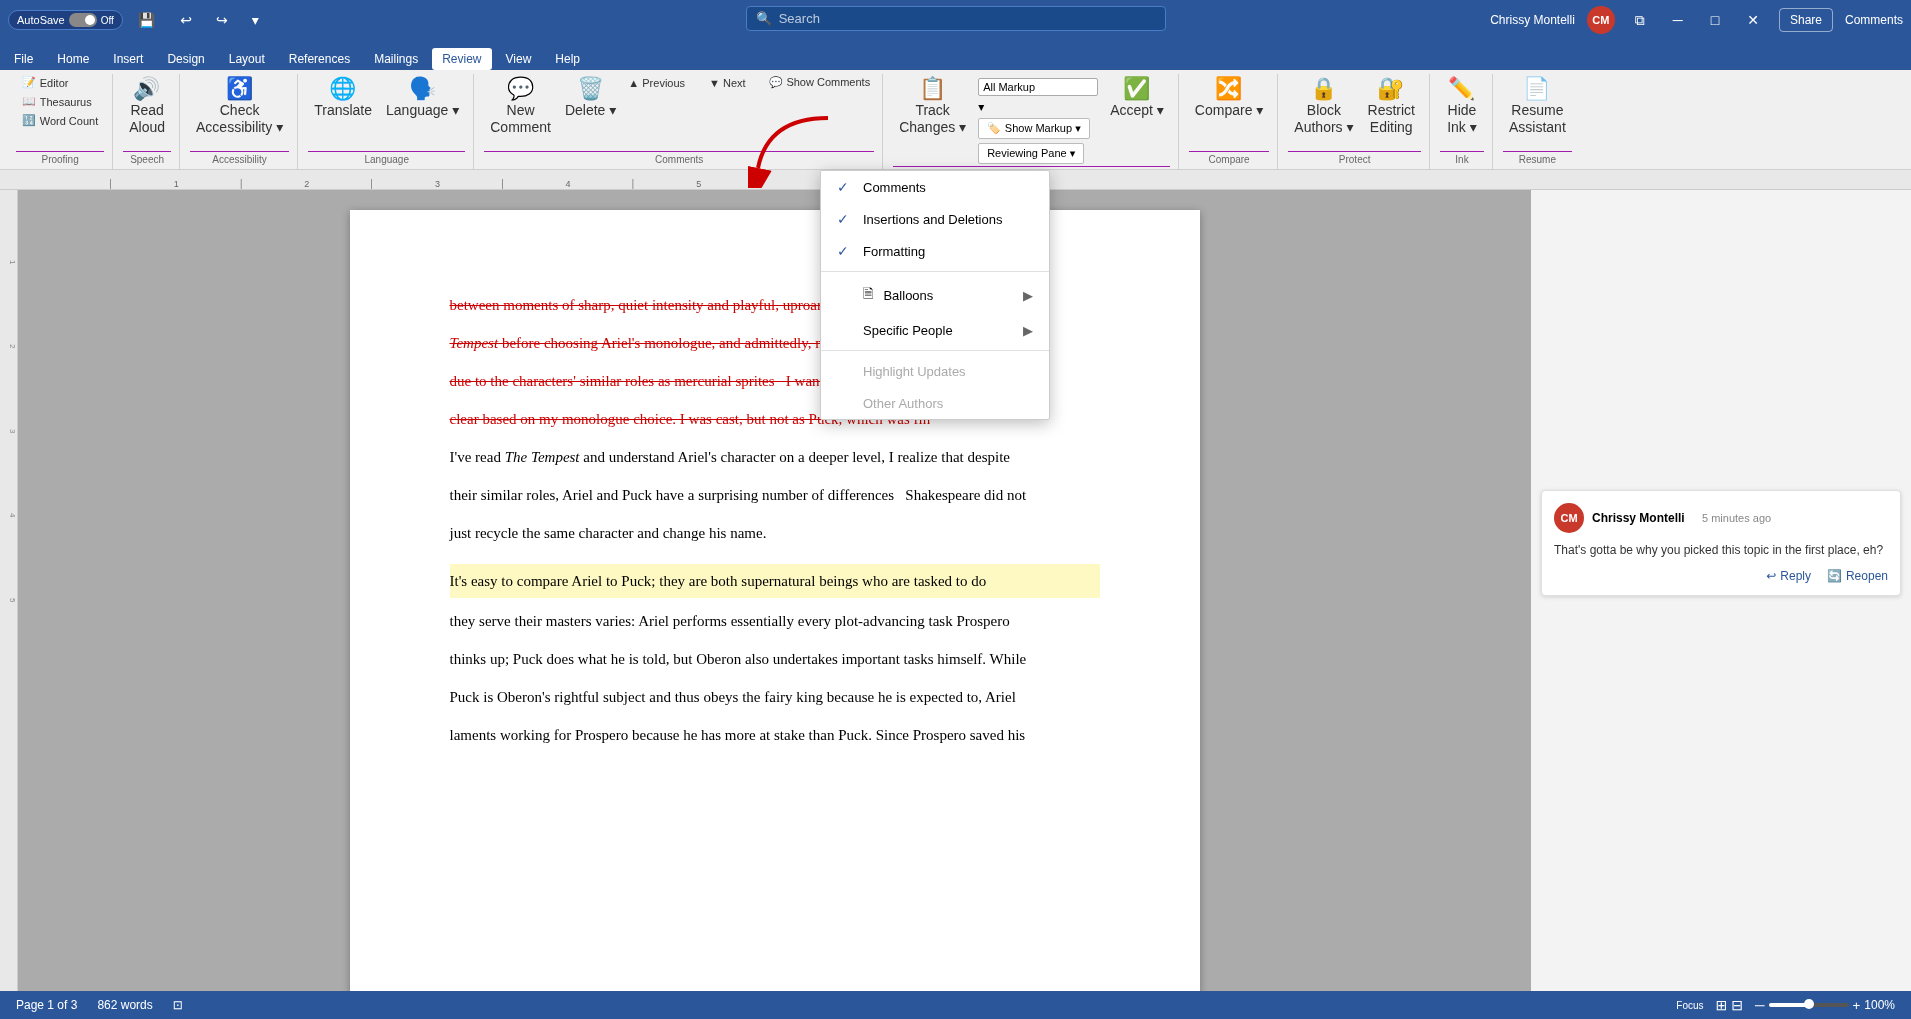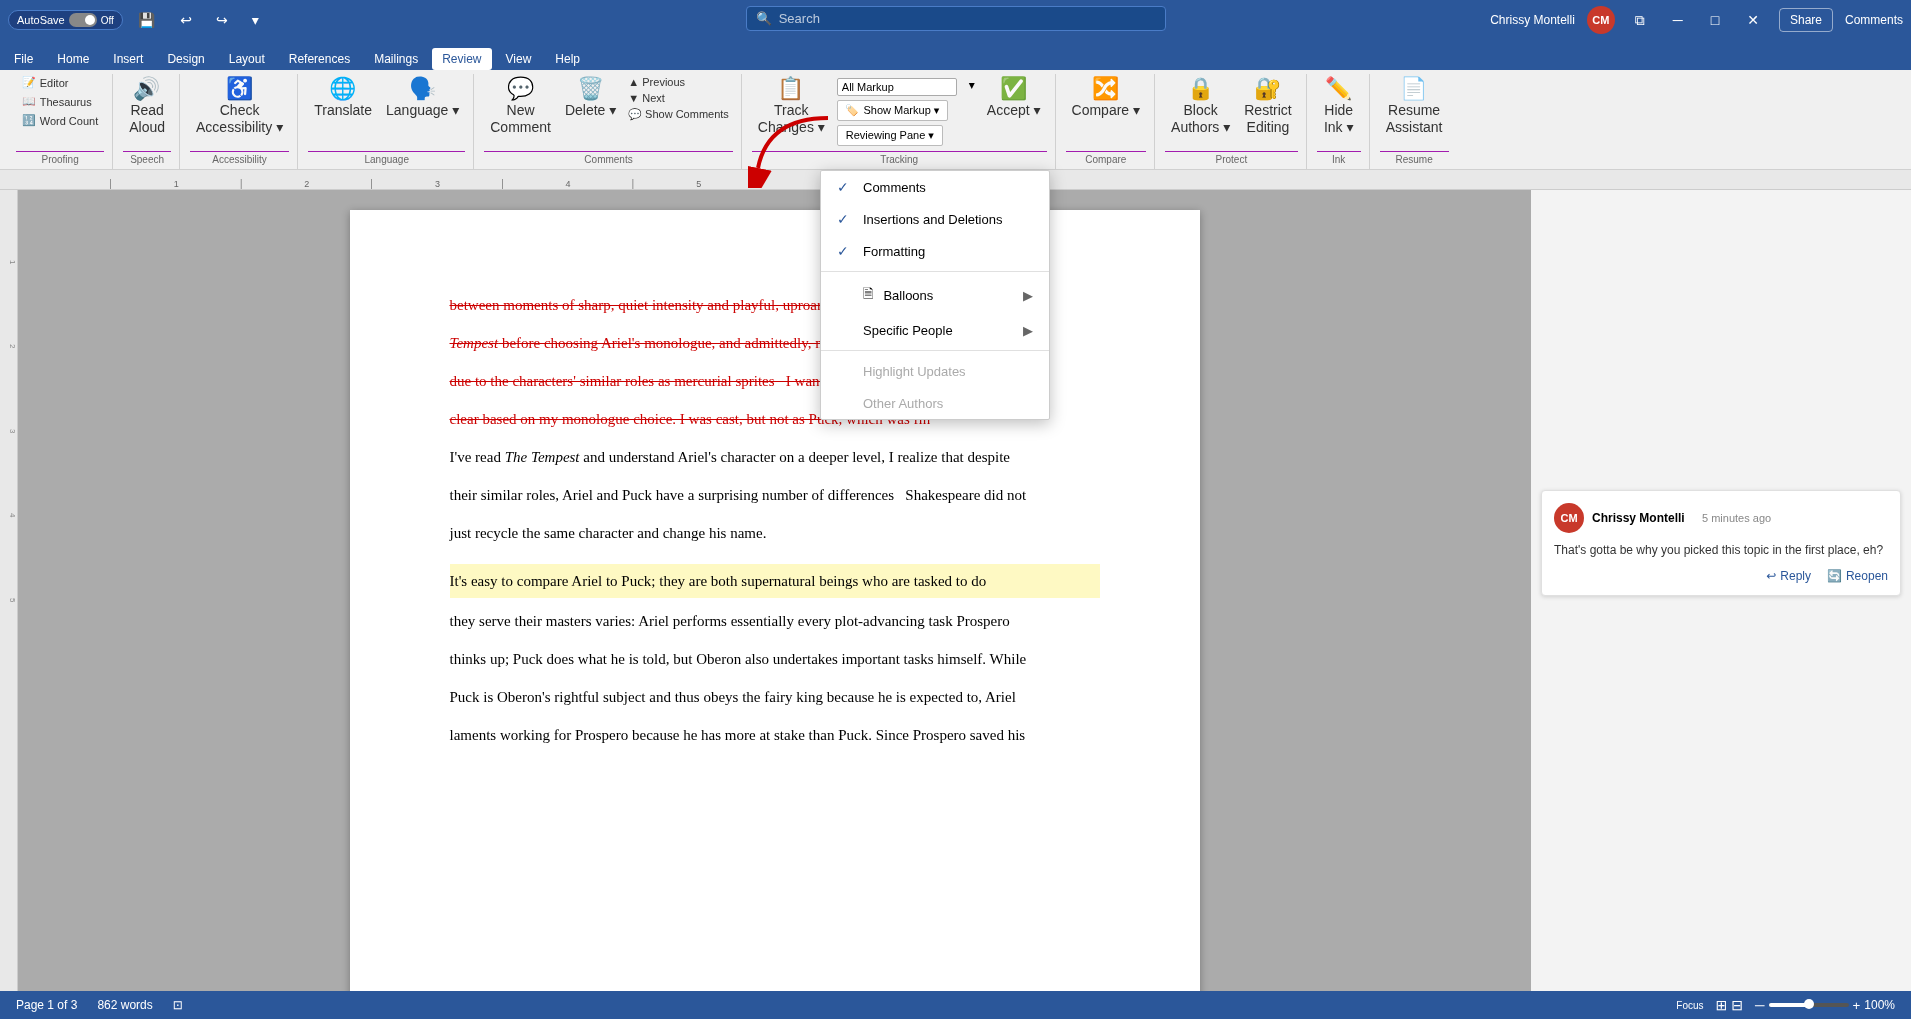--- a/index.html
+++ b/index.html
@@ -351,22 +351,23 @@
       gap: 12px;
     }
     .zoom-control {
       display: flex;
       align-items: center;
       gap: 4px;
     }
     .markup-row {
       display: flex;
       align-items: flex-start;
-      gap: 12px;
+      gap: 4px;
       font-size: 12px;
+      flex-direction: column;
     }
     .markup-select {
       border: 1px solid #aaa;
       background: white;
       padding: 2px 16px 2px 4px;
       font-size: 11px;
       border-radius: 2px;
       width: 120px;
       cursor: pointer;
       appearance: none;
@@ -508,21 +509,21 @@
   <div class="ribbon-group">
     <div class="ribbon-buttons">
       <button class="ribbon-btn">
         <span class="icon">💬</span>
         <span class="label">New<br>Comment</span>
       </button>
       <button class="ribbon-btn">
         <span class="icon">🗑️</span>
         <span class="label">Delete ▾</span>
       </button>
-      <div style="display:flex;flex-direction:column;gap:0;justify-content:flex-start;">
+      <div style="display:flex;flex-direction:row;gap:16px;justify-content:flex-start;">
         <button class="nav-btn">▲ Previous</button>
         <button class="nav-btn">▼ Next</button>
         <button class="nav-btn">💬 Show Comments</button>
       </div>
     </div>
     <div class="ribbon-group-label">Comments</div>
   </div>
 
   <div class="ribbon-group" style="min-width:220px;">
     <div class="ribbon-buttons">

